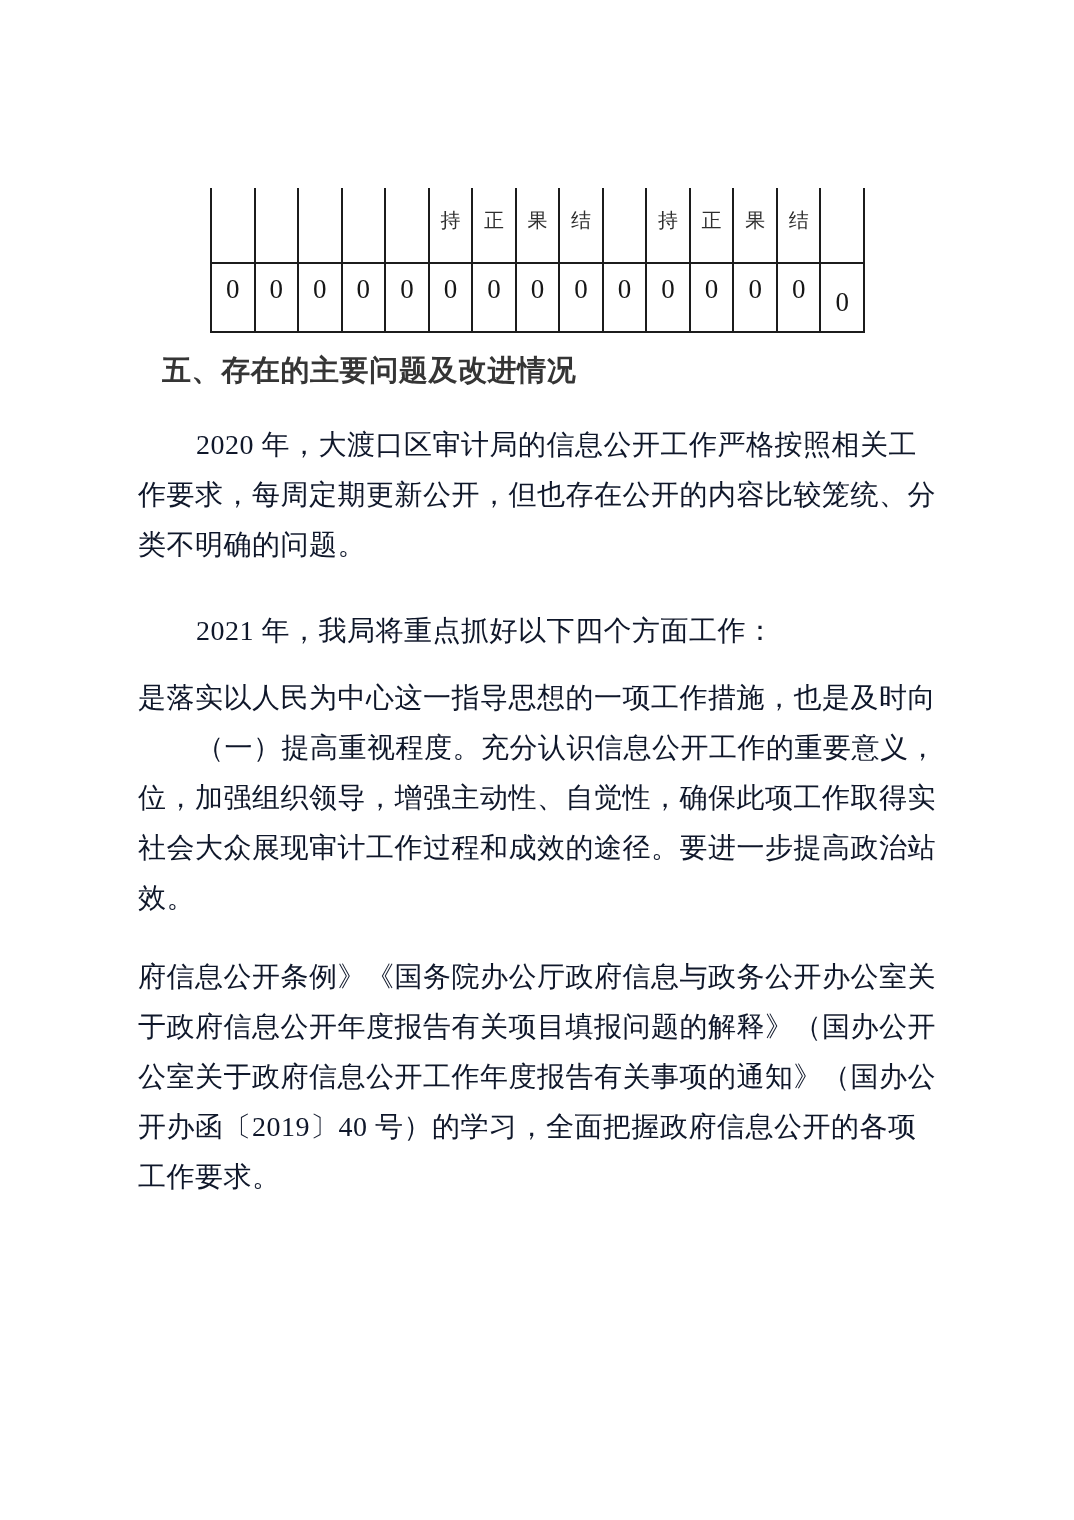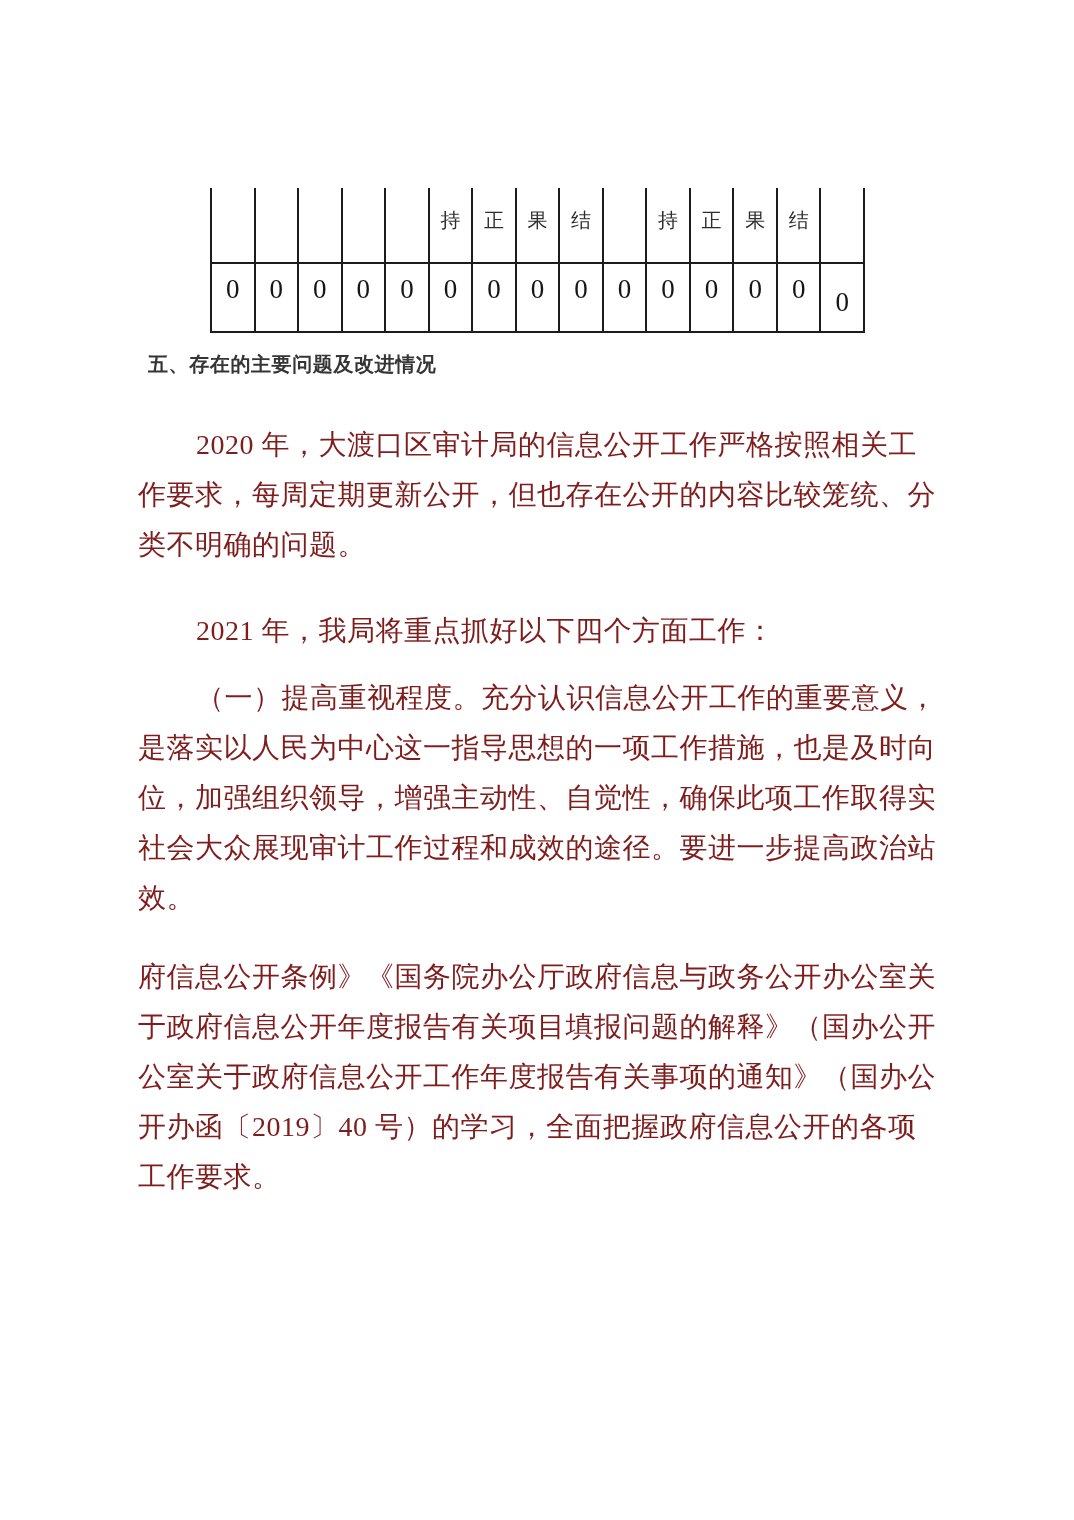--- a/index.html
+++ b/index.html
@@ -41,42 +41,42 @@
     vertical-align:middle;
     padding:0 0 16px 0;
     font-family:"Liberation Serif", serif;
   }
   table.cont tr.val td.low{
     padding:10px 0 0 0;
   }
   
   .heading{
     position:absolute;
-    left:148px;
+    left:162px;
     top:351px;
     font-family:"Liberation Sans", sans-serif;
     font-weight:700;
-    font-size:20px;
+    font-size:29px;
     letter-spacing:0.6px;
     color:#353535;
     white-space:nowrap;
   }
   
   .para{
     position:absolute;
     left:138px;
     width:810px;
   }
   .line{
     height:50px;
     line-height:50px;
     font-size:28px;
     letter-spacing:0.5px;
     white-space:nowrap;
-    color:#7f1d1d;
+    color:#0f172a;
   }
   .line.ind{padding-left:58px;}
   #para-1{top:420px;}
   #para-2{top:606px;}
   #para-3{top:673px;}
   #para-4{top:952px;}
 </style>
 </head>
 <body>
 
@@ -127,22 +127,22 @@
     <div class="line ind">2020 年，大渡口区审计局的信息公开工作严格按照相关工</div>
     <div class="line">作要求，每周定期更新公开，但也存在公开的内容比较笼统、分</div>
     <div class="line">类不明确的问题。</div>
   </div>
 
   <div class="para" id="para-2">
     <div class="line ind">2021 年，我局将重点抓好以下四个方面工作：</div>
   </div>
 
   <div class="para" id="para-3">
+    <div class="line">是落实以人民为中心这一指导思想的一项工作措施，也是及时向</div>
     <div class="line ind">（一）提高重视程度。充分认识信息公开工作的重要意义，</div>
-    <div class="line">是落实以人民为中心这一指导思想的一项工作措施，也是及时向</div>
     <div class="line">位，加强组织领导，增强主动性、自觉性，确保此项工作取得实</div>
     <div class="line">社会大众展现审计工作过程和成效的途径。要进一步提高政治站</div>
     <div class="line">效。</div>
   </div>
 
   <div class="para" id="para-4">
     <div class="line">府信息公开条例》《国务院办公厅政府信息与政务公开办公室关</div>
     <div class="line">于政府信息公开年度报告有关项目填报问题的解释》（国办公开</div>
     <div class="line">公室关于政府信息公开工作年度报告有关事项的通知》（国办公</div>
     <div class="line">开办函〔2019〕40 号）的学习，全面把握政府信息公开的各项</div>

